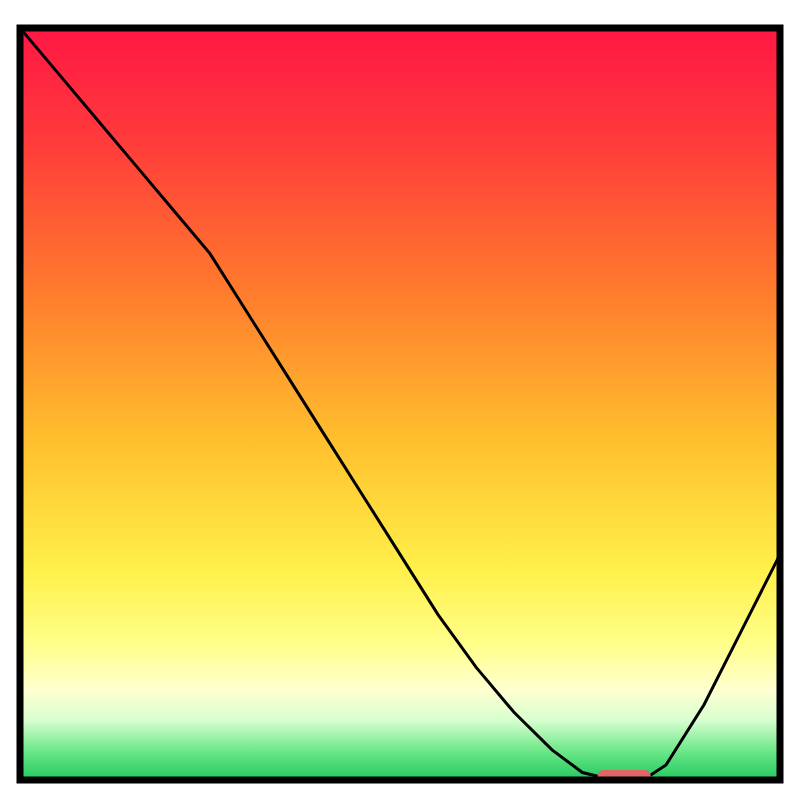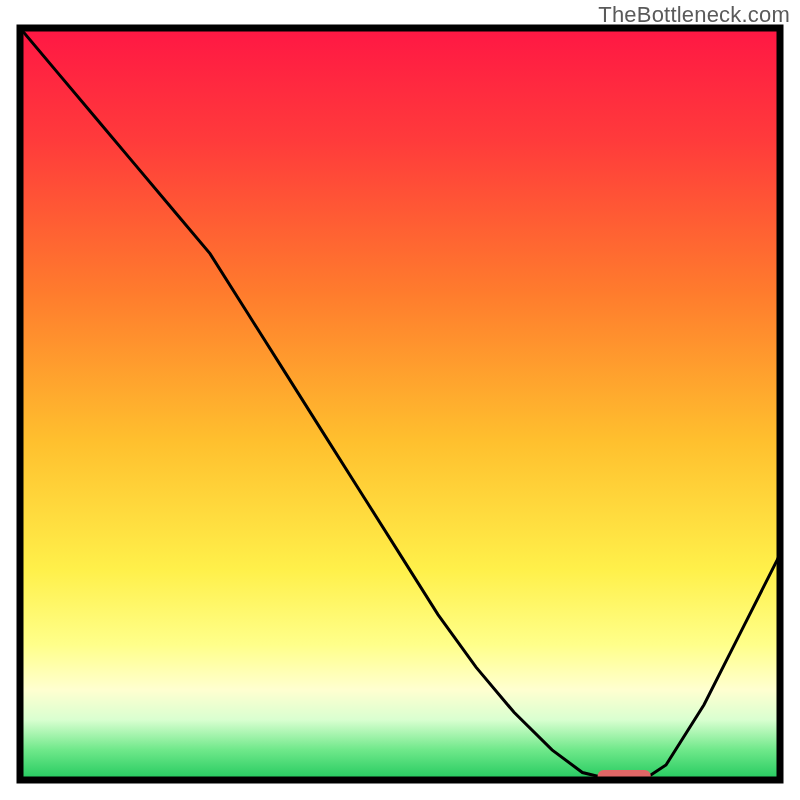--- a/index.html
+++ b/index.html
@@ -31,21 +31,20 @@
     position: absolute;
     left: 0;
     top: 0;
   }
 </style>
 </head>
 <body>
 
 <div class="chart-wrap">
 
-  <div class="watermark">TheBottleneck.com</div>
 
   <svg class="plot" width="800" height="800" viewBox="0 0 800 800">
     <defs>
       <linearGradient id="bg-grad" x1="0" y1="0" x2="0" y2="1">
           <stop offset="0.0%" stop-color="#ff1744"></stop>
           <stop offset="15.0%" stop-color="#ff3b3b"></stop>
           <stop offset="35.0%" stop-color="#ff7b2d"></stop>
           <stop offset="55.0%" stop-color="#ffc02e"></stop>
           <stop offset="72.0%" stop-color="#fff04a"></stop>
           <stop offset="82.0%" stop-color="#ffff8a"></stop>

